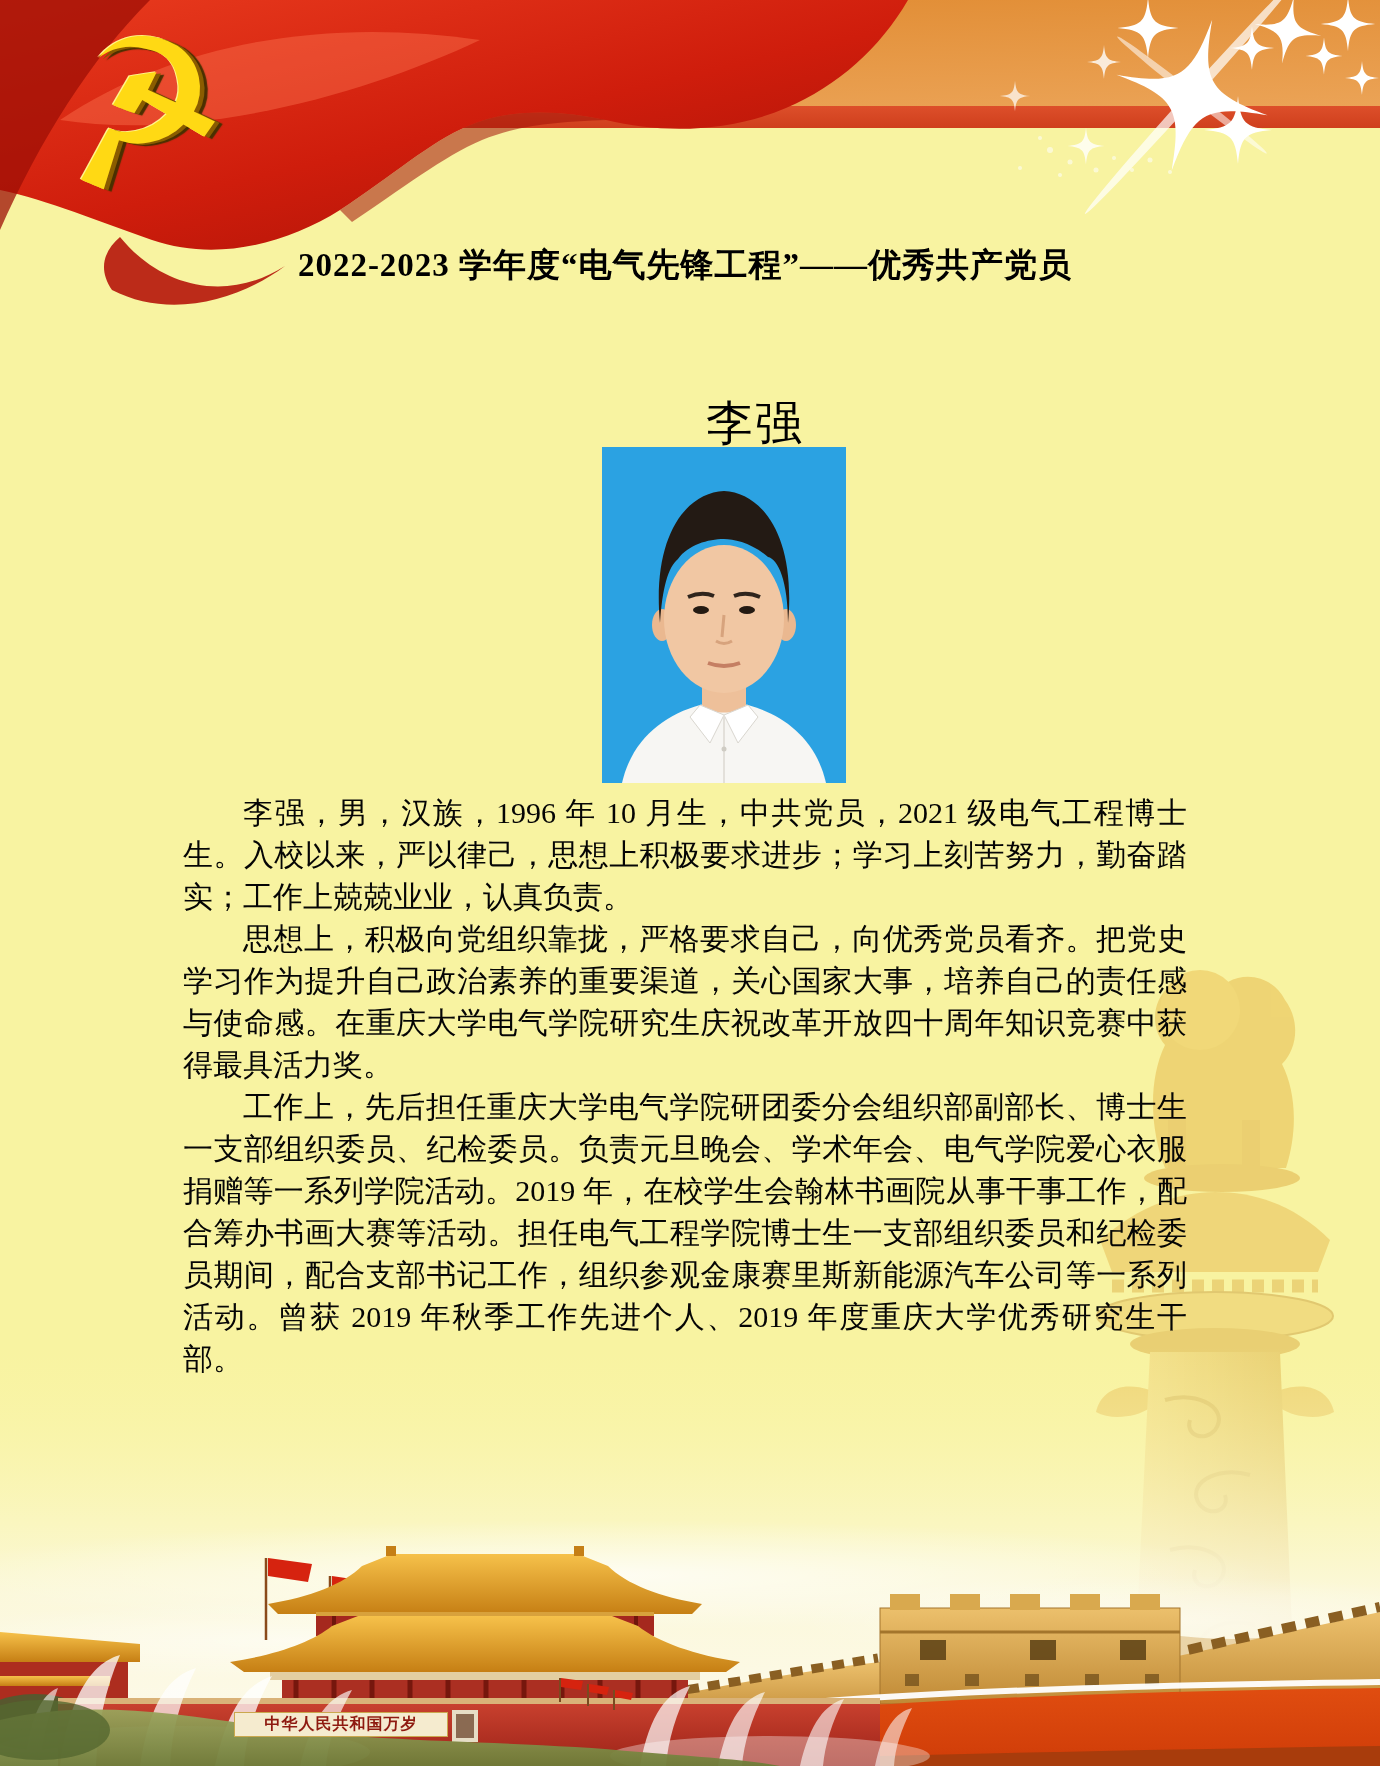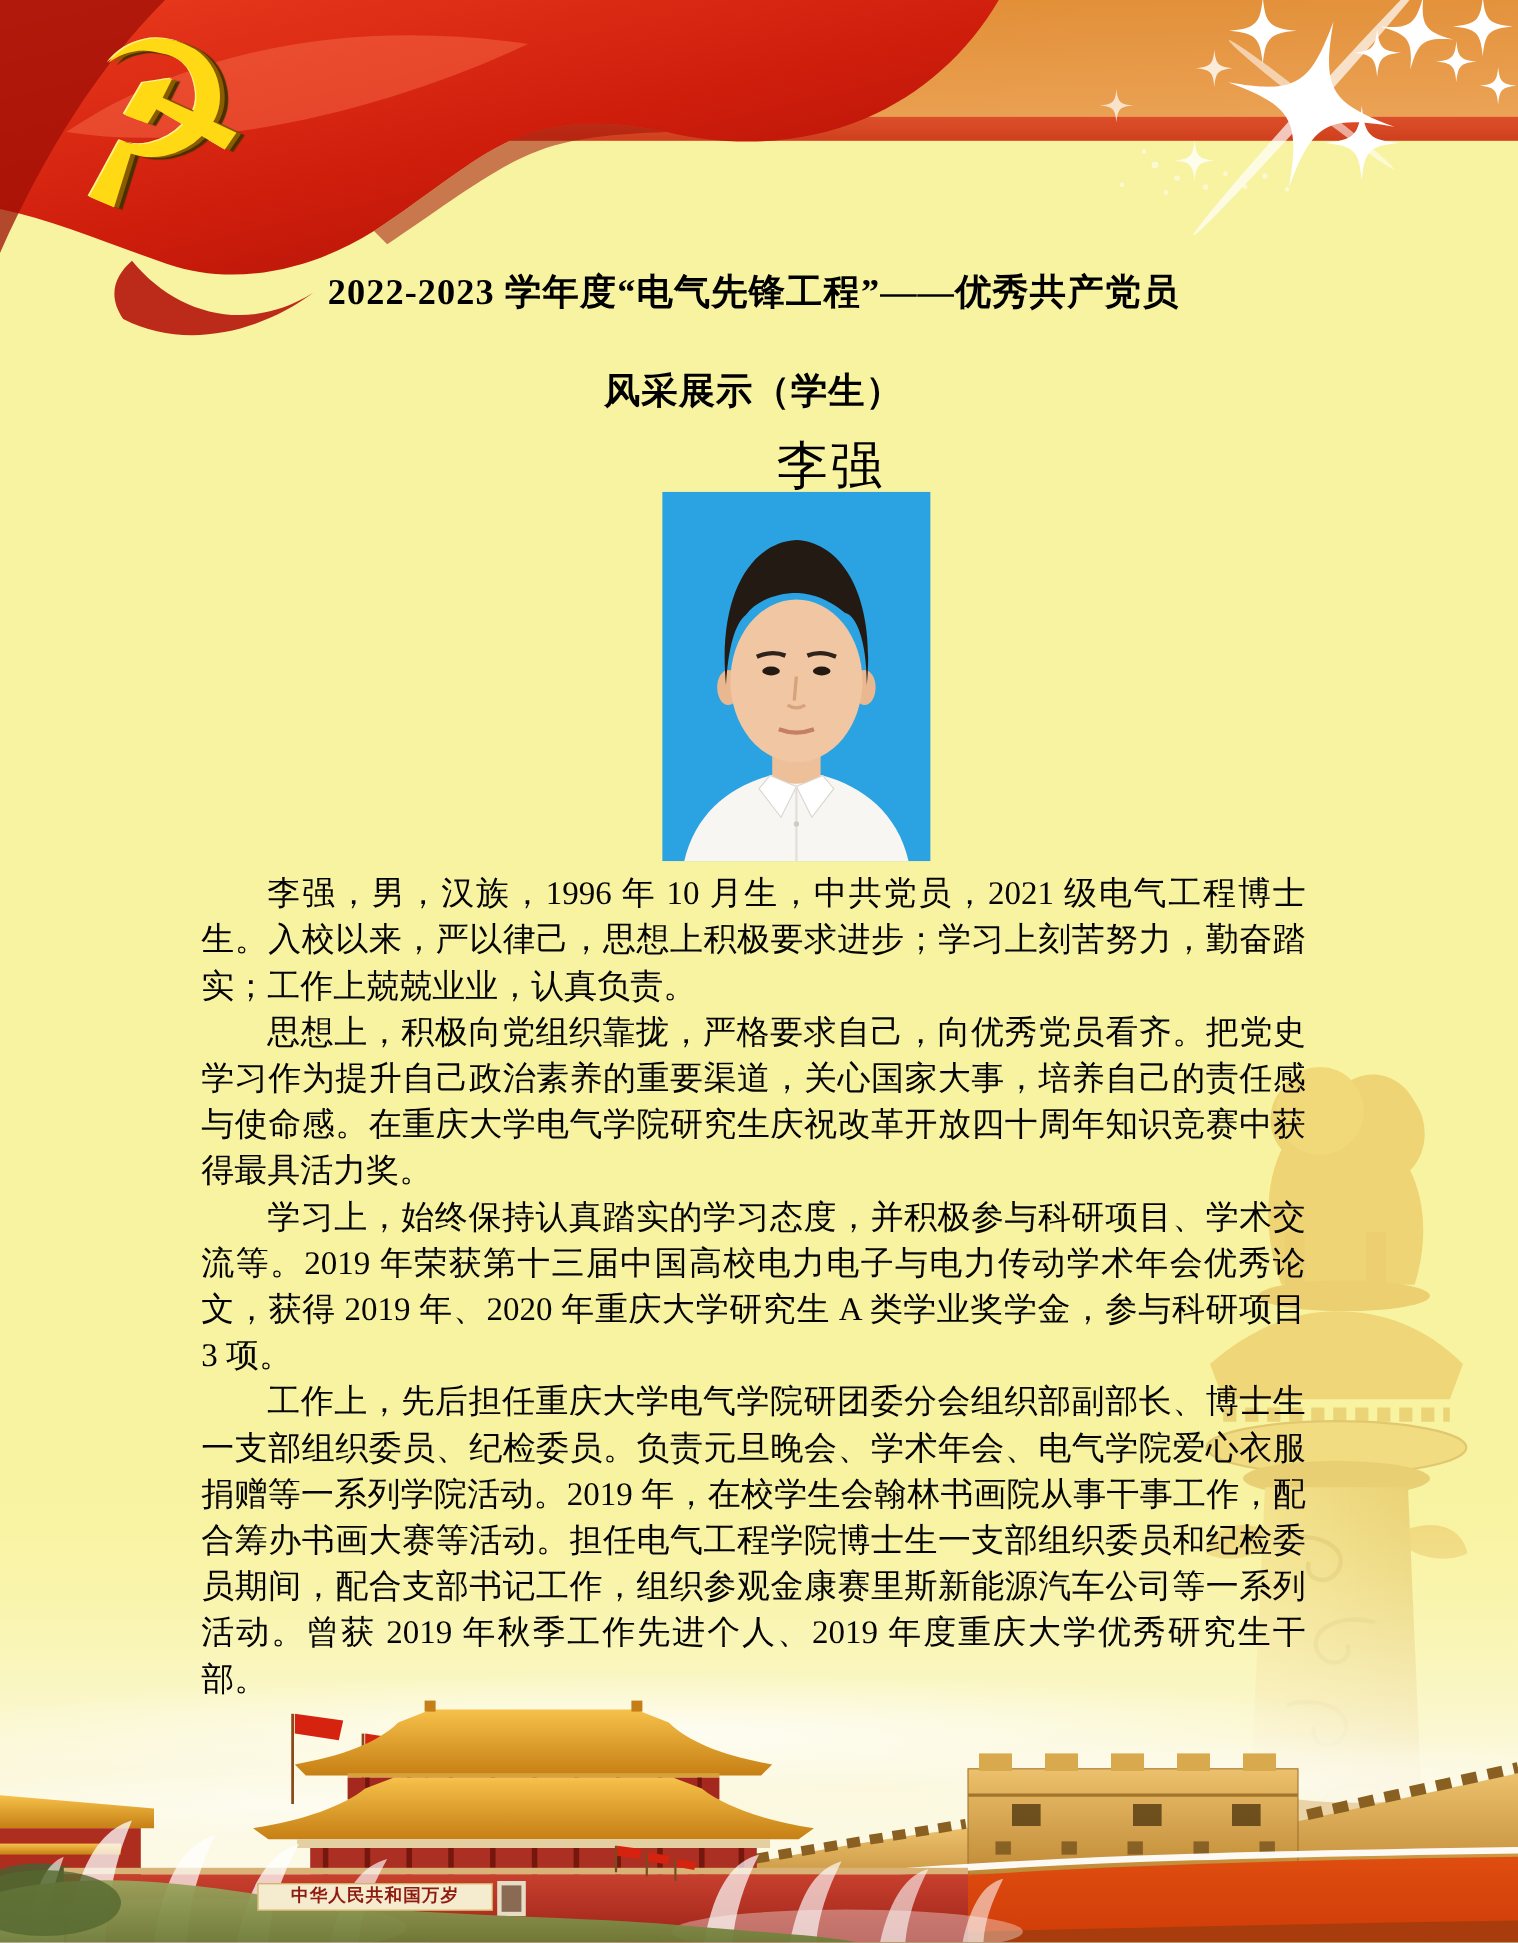--- a/index.html
+++ b/index.html
@@ -295,21 +295,20 @@
     <g>
       <path d="M0,1766 L0,1720 C80,1700 170,1712 260,1726 C380,1744 520,1740 640,1752
                C700,1757 750,1760 780,1766 Z" fill="url(#grassG)" opacity=".95"></path>
       <ellipse cx="40" cy="1730" rx="70" ry="30" fill="#55682f" opacity=".8"></ellipse>
     </g>
   </svg>
 
   <div class="plaque">中华人民共和国万岁</div>
 
   <div class="title title1">2022-2023 学年度“电气先锋工程”——优秀共产党员</div>
-  <div class="title title2">风采展示（学生）</div>
   <div class="person-name">李强</div>
 
   <div class="photo">
     <svg viewBox="0 0 244 336" width="244" height="336">
       <rect width="244" height="336" fill="#2ba2e2"></rect>
       <path d="M20,336 C30,292 62,268 98,258 L122,252 L146,258 C182,268 214,292 224,336 Z" fill="#f7f6f3"></path>
       <path d="M100,226 L100,258 C108,268 136,268 144,258 L144,226 C136,238 108,238 100,226 Z" fill="#eec09a"></path>
       <ellipse cx="60" cy="178" rx="10" ry="16" fill="#eab890"></ellipse>
       <ellipse cx="184" cy="178" rx="10" ry="16" fill="#eab890"></ellipse>
       <ellipse cx="122" cy="172" rx="60" ry="74" fill="#f1c7a3"></ellipse>
@@ -324,17 +323,16 @@
       <path d="M98,258 L122,268 L108,296 L88,270 Z" fill="#ffffff" stroke="#d9d6cf"></path>
       <path d="M146,258 L122,268 L136,296 L156,270 Z" fill="#ffffff" stroke="#d9d6cf"></path>
       <line x1="122" y1="268" x2="122" y2="336" stroke="#e3e0da" stroke-width="2"></line>
       <circle cx="122" cy="302" r="2.5" fill="#cfccc4"></circle>
     </svg>
   </div>
 
   <div class="bio">
     <p>李强，男，汉族，1996 年 10 月生，中共党员，2021 级电气工程博士生。入校以来，严以律己，思想上积极要求进步；学习上刻苦努力，勤奋踏实；工作上兢兢业业，认真负责。</p>
     <p>思想上，积极向党组织靠拢，严格要求自己，向优秀党员看齐。把党史学习作为提升自己政治素养的重要渠道，关心国家大事，培养自己的责任感与使命感。在重庆大学电气学院研究生庆祝改革开放四十周年知识竞赛中获得最具活力奖。</p>
-    <p>学习上，始终保持认真踏实的学习态度，并积极参与科研项目、学术交流等。2019 年荣获第十三届中国高校电力电子与电力传动学术年会优秀论文，获得 2019 年、2020 年重庆大学研究生 A 类学业奖学金，参与科研项目 3 项。</p>
     <p>工作上，先后担任重庆大学电气学院研团委分会组织部副部长、博士生一支部组织委员、纪检委员。负责元旦晚会、学术年会、电气学院爱心衣服捐赠等一系列学院活动。2019 年，在校学生会翰林书画院从事干事工作，配合筹办书画大赛等活动。担任电气工程学院博士生一支部组织委员和纪检委员期间，配合支部书记工作，组织参观金康赛里斯新能源汽车公司等一系列活动。曾获 2019 年秋季工作先进个人、2019 年度重庆大学优秀研究生干部。</p>
   </div>
 
 </div>
 
 </body></html>

